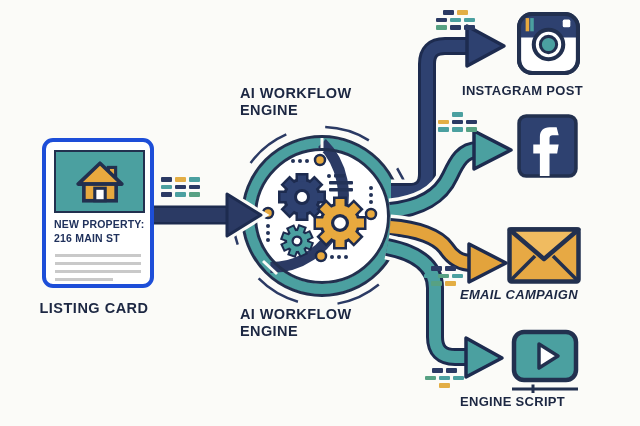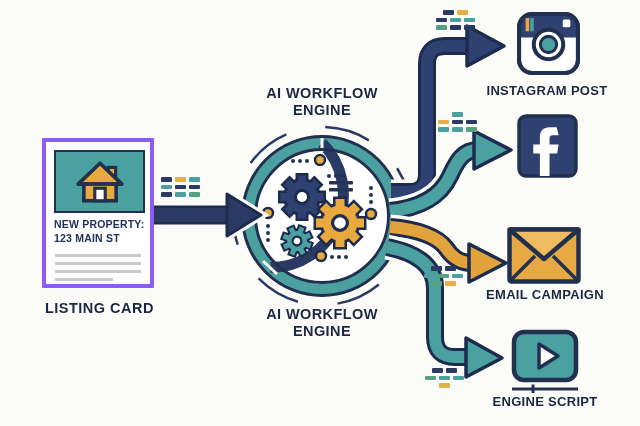--- a/index.html
+++ b/index.html
@@ -2,45 +2,45 @@
 <html><head>
 <meta charset="utf-8">
 <style>
   html,body{margin:0;padding:0;}
   .canvas{position:relative;width:640px;height:426px;background:#fbfbf8;overflow:hidden;
           font-family:"Liberation Sans",sans-serif;}
   .diagram-svg{position:absolute;left:0;top:0;z-index:1;}
 
   
   .listing-card{position:absolute;left:42px;top:138px;width:104px;height:142px;background:#fff;
-    border:4px solid #8b5cf6;border-radius:1px;z-index:2;}
+    border:4px solid #1d4ed8;border-radius:11px;z-index:2;}
   .card-image{position:absolute;left:8px;top:8px;width:87px;height:59px;background:#4ba0a0;
     border:2.5px solid #22304f;display:flex;align-items:center;justify-content:center;}
   .card-headline{position:absolute;left:8px;top:76px;width:92px;font-size:10.5px;font-weight:bold;
     color:#20315c;line-height:1.3;letter-spacing:.2px;}
   .ph-line{position:absolute;left:9px;height:2.5px;background:#c9c9c9;width:86px;}
-  .card-label{position:absolute;left:34px;top:300px;width:120px;text-align:right;font-size:14.5px;
+  .card-label{position:absolute;left:34px;top:300px;width:120px;text-align:center;font-size:14.5px;
     font-weight:bold;color:#1c2742;letter-spacing:.5px;z-index:2;}
 
   
-  .engine-label{position:absolute;left:232px;width:180px;text-align:center;font-size:14.5px;
+  .engine-label{position:absolute;left:240px;width:180px;text-align:left;font-size:14.5px;
     font-weight:bold;color:#1c2742;line-height:1.2;letter-spacing:.4px;z-index:2;}
   .engine-label.top{top:85px;}
   .engine-label.bottom{top:306px;}
 
   
   .output-icon{position:absolute;z-index:2;line-height:0;}
-  .output-label{position:absolute;width:170px;text-align:center;font-size:13px;font-weight:bold;
+  .output-label{position:absolute;width:170px;font-size:13px;font-weight:bold;
     color:#1c2742;letter-spacing:.3px;z-index:2;}
   .icon-instagram{left:517px;top:12px;}
   .label-instagram{left:462px;top:83px;}
   .icon-facebook{left:517px;top:114px;}
   .label-facebook{left:462px;top:186px;}
   .icon-email{left:507px;top:227px;}
-  .label-email{left:460px;top:287px;}
+  .label-email{left:460px;top:287px;font-style:italic;}
   .icon-video{left:511px;top:329px;}
   .label-video{left:460px;top:394px;}
 
   
   .bits{position:absolute;display:flex;flex-direction:column;gap:3px;align-items:center;z-index:3;}
   .bit-row{display:flex;gap:3px;}
   .bit{display:block;width:11px;height:4.5px;border-radius:1px;}
   .bits-input{left:161px;top:177px;}
   .bits-instagram{left:436px;top:10px;}
   .bits-facebook{left:438px;top:112px;}
@@ -198,21 +198,21 @@
     <div class="card-image">
       <svg width="50" height="44" viewBox="0 0 48 42">
         <rect x="32" y="7" width="7" height="12" fill="#e8a93e" stroke="#22304f" stroke-width="3"></rect>
         <polygon points="24,3 45,23 3,23" fill="#e8a93e" stroke="#22304f" stroke-width="3.5" stroke-linejoin="round"></polygon>
         <rect x="8.5" y="23" width="31" height="16" fill="#e8a93e" stroke="#22304f" stroke-width="3.5"></rect>
         <rect x="19" y="27" width="10" height="12" fill="#ffffff" stroke="#22304f" stroke-width="3"></rect>
       </svg>
     </div>
     <div class="card-headline">
       <div>NEW PROPERTY:</div>
-      <div>123 MAIN ST</div>
+      <div>216 MAIN ST</div>
     </div>
     <div class="ph-line" style="top:112px"></div>
     <div class="ph-line" style="top:120px"></div>
     <div class="ph-line" style="top:128px"></div>
     <div class="ph-line" style="top:136px;width:58px"></div>
   </div>
   <div class="card-label">LISTING CARD</div>
 
   <div class="engine-label top">
     <div>AI WORKFLOW</div>

